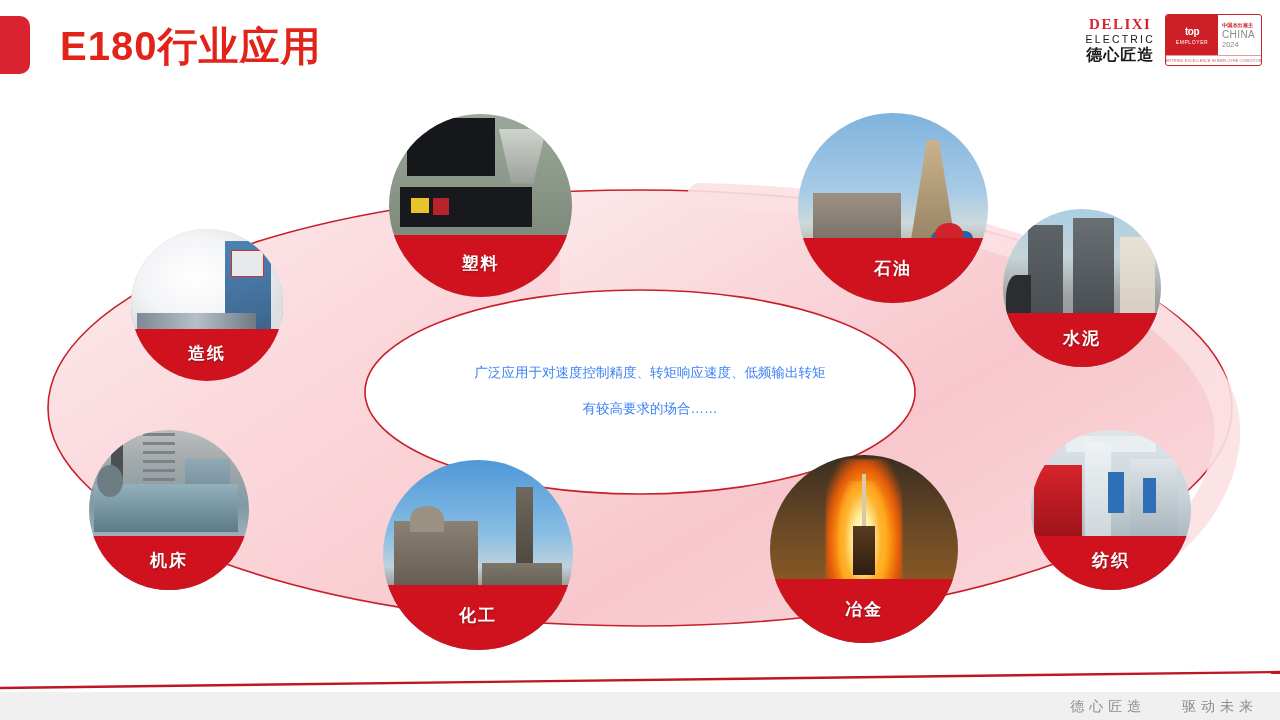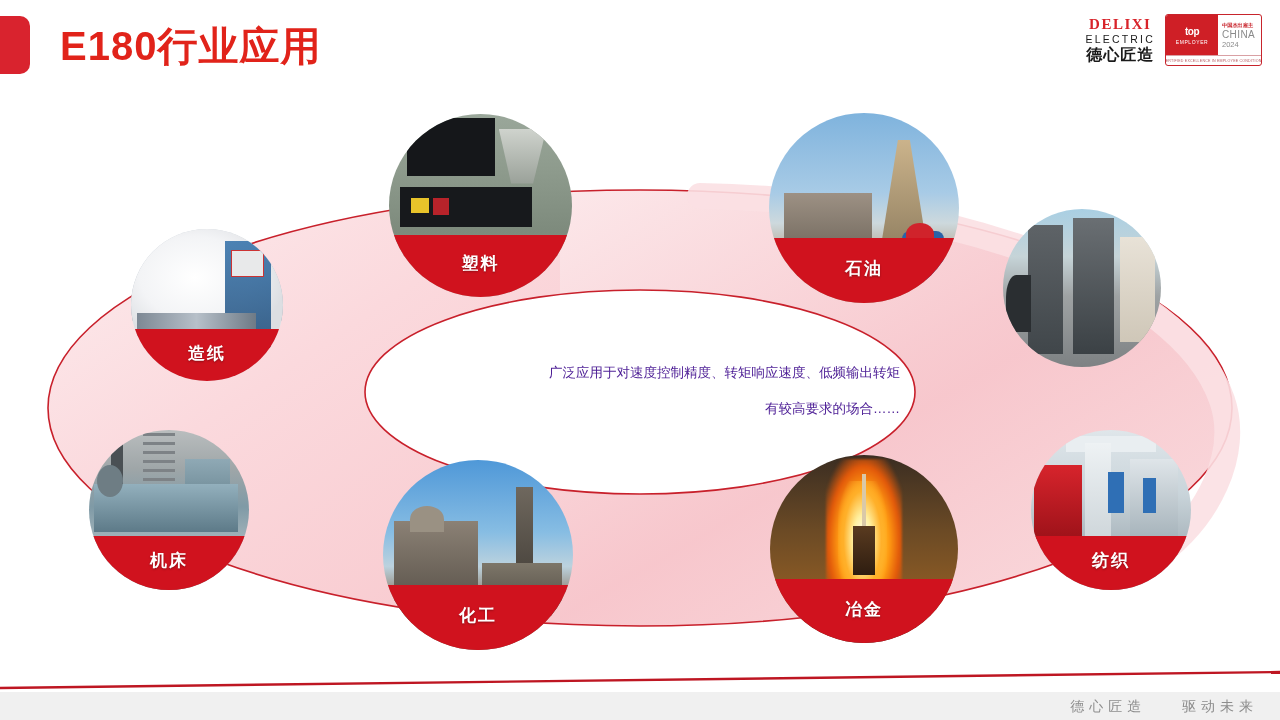--- a/index.html
+++ b/index.html
@@ -54,22 +54,22 @@
     height:9px;border-top:1px solid #D9A0A4;color:#B4565C;
     font-size:3.6px;display:flex;align-items:center;justify-content:center;
     letter-spacing:0.2px;white-space:nowrap;overflow:hidden;
   }
 
   
   .ring-svg{position:absolute;left:0;top:0;width:1280px;height:720px;}
 
   
   .center-text{
-    position:absolute;left:400px;top:355px;width:500px;text-align:right;
-    color:#4c1d95;font-size:13.5px;line-height:36px;
+    position:absolute;left:400px;top:355px;width:500px;text-align:center;
+    color:#3b82f6;font-size:13.5px;line-height:36px;
   }
   .center-text div{white-space:nowrap;}
 
   
   .node{position:absolute;border-radius:50%;overflow:hidden;}
   .node .photo{position:absolute;inset:0;}
   .node .band{
     position:absolute;left:0;right:0;bottom:0;height:34%;
     background:#D0121E;color:#fff;
     display:flex;align-items:center;justify-content:center;
@@ -244,37 +244,38 @@
 
   <div class="node" style="left:131px;top:229px;width:152px;height:152px;">
     <div class="photo ph-paper">
       <div class="acc1"></div>
         <div class="acc2"></div>
         <div class="acc3"></div>
     </div>
     <div class="band">造纸</div>
   </div>
 
-  <div class="node" style="left:769px;top:113px;width:190px;height:190px;">
+  <div class="node" style="left:798px;top:113px;width:190px;height:190px;">
     <div class="photo ph-oil">
       <div class="acc1"></div>
         <div class="acc2"></div>
         <div class="acc3"></div>
         <div class="acc4"></div>
     </div>
     <div class="band">石油</div>
   </div>
 
   <div class="node" style="left:1003px;top:209px;width:158px;height:158px;">
     <div class="photo ph-cement">
       <div class="acc1"></div>
         <div class="acc2"></div>
         <div class="acc3"></div>
         <div class="acc4"></div>
     </div>
+    <div class="band">水泥</div>
   </div>
 
   <div class="node" style="left:89px;top:430px;width:160px;height:160px;">
     <div class="photo ph-lathe">
       <div class="acc5"></div>
         <div class="acc4"></div>
         <div class="acc2"></div>
       <div class="acc1"></div>
         <div class="acc3"></div>
     </div>

